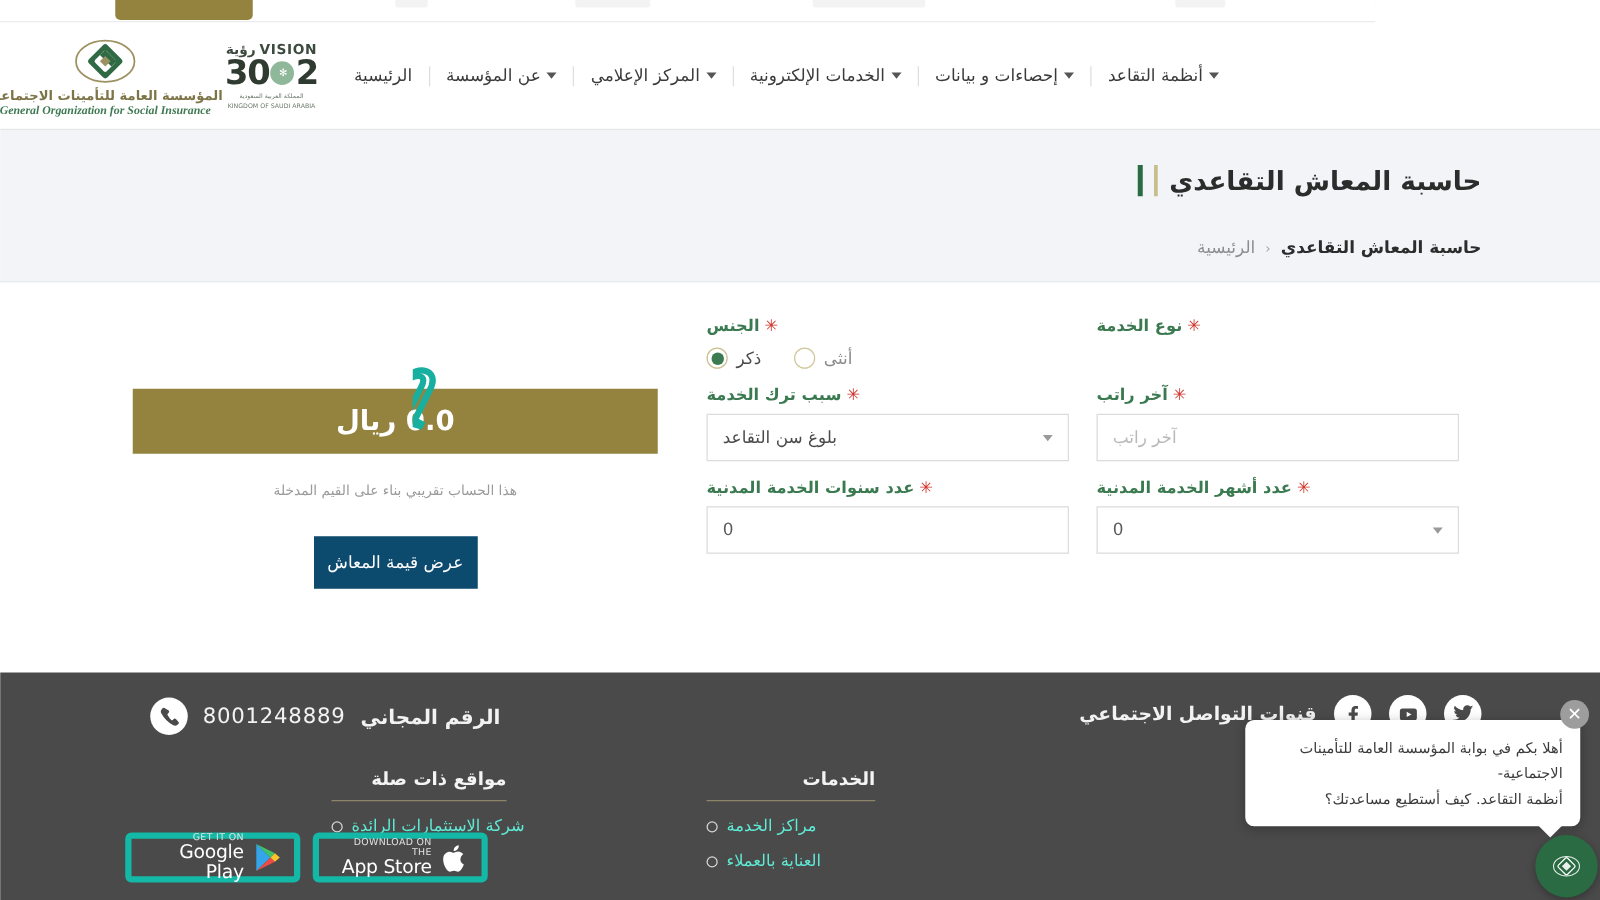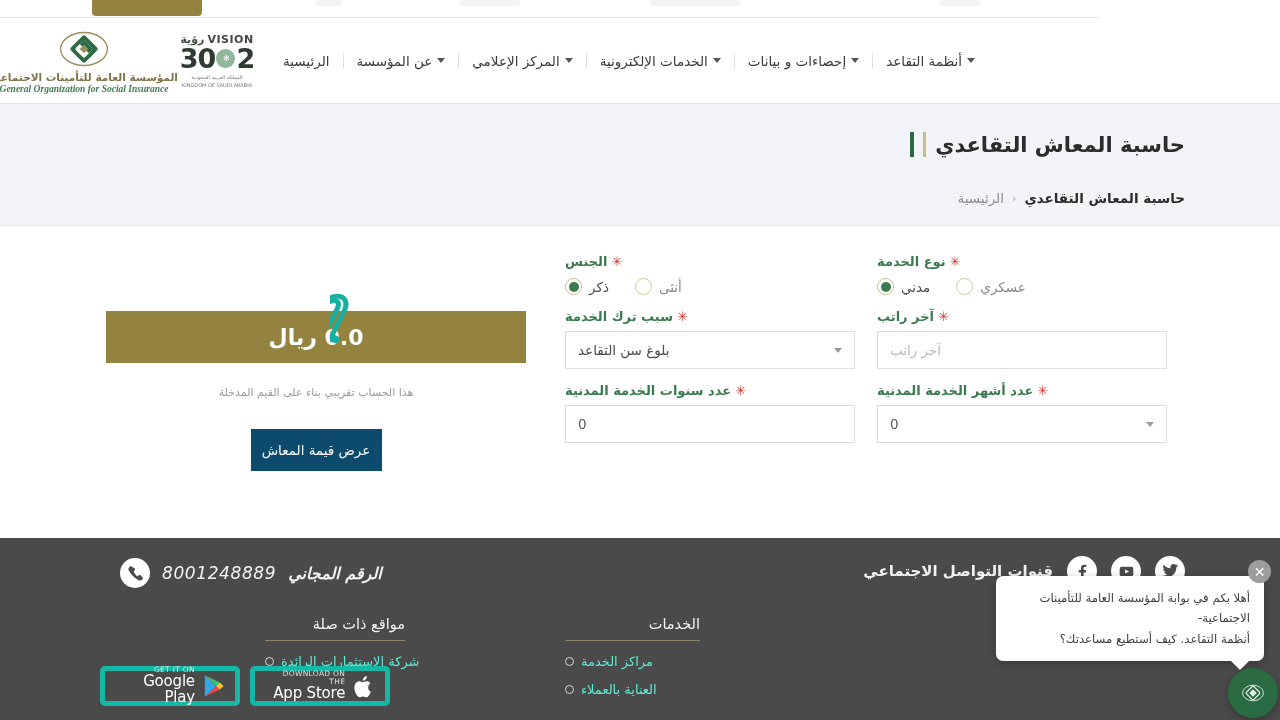--- a/index.html
+++ b/index.html
@@ -144,31 +144,31 @@
 
   
   .footer { position: absolute; top: 538px; left: 0; width: 1280px; height: 182px;
             background: #4a4a4a; color: #e8e8e8; }
   .f-social { position: absolute; right: 95px; top: 18px;
               display: flex; flex-direction: row-reverse; align-items: center; gap: 14px; }
   .f-social-title { font-size: 15px; font-weight: 700; color: #f2f2f2; margin-left: 20px; }
   .sicon { width: 30px; height: 30px; border-radius: 50%; background: #fff;
            display: flex; align-items: center; justify-content: center; cursor: pointer; }
   .f-phone { position: absolute; left: 120px; top: 20px;
-             display: flex; flex-direction: row-reverse; align-items: center; gap: 12px; font-style: italic; }
+             display: flex; flex-direction: row-reverse; align-items: center; gap: 12px; }
   .f-phone-label { font-size: 16px; font-weight: 700; color: #f2f2f2; }
   .f-phone-num { font-size: 17px; color: #f2f2f2; letter-spacing: .6px;
                  font-family: "DejaVu Sans", sans-serif; }
   .picon { width: 30px; height: 30px; border-radius: 50%; background: #fff;
            display: flex; align-items: center; justify-content: center; }
 
   .f-col { position: absolute; top: 78px; }
   .f-col.services { right: 580px; width: 135px; }
   .f-col.related  { right: 875px; width: 140px; }
-  .f-col-title { font-size: 14.5px; font-weight: 400; color: #f4f4f4;
+  .f-col-title { font-size: 14.5px; font-weight: 700; color: #f4f4f4;
                  padding-bottom: 8px; border-bottom: 1px solid #8e8468; text-align: right; }
   .f-link { display: flex; flex-direction: row-reverse; align-items: center; gap: 7px;
             font-size: 13px; color: #5eead4; margin-top: 13px; cursor: pointer;
             white-space: nowrap; }
   .f-ring { width: 9px; height: 9px; border-radius: 50%; border: 1.4px solid #d8d8d8;
             flex: 0 0 auto; }
 
   .stores { position: absolute; left: 100px; top: 128px; display: flex; gap: 10px; }
   .store {
     width: 140px; height: 40px; background: #4a4a4a; border: 5px solid #14b8a6;
@@ -313,30 +313,20 @@
               <span class="radio"></span>
               <span>أنثى</span>
             </div>
           </div>
         </div>
 
         <div class="field">
           <div class="flabel">
             <span>نوع الخدمة</span>
             <span class="req">✳</span>
-          </div>
-          <div class="radio-group">
-            <div class="radio-opt sel">
-              <span class="radio on"></span>
-              <span>مدني</span>
-            </div>
-            <div class="radio-opt">
-              <span class="radio"></span>
-              <span>عسكري</span>
-            </div>
           </div>
         </div>
       </div>
 
       <div class="row">
         <div class="field">
           <div class="flabel">
             <span>سبب ترك الخدمة</span>
             <span class="req">✳</span>
           </div>

